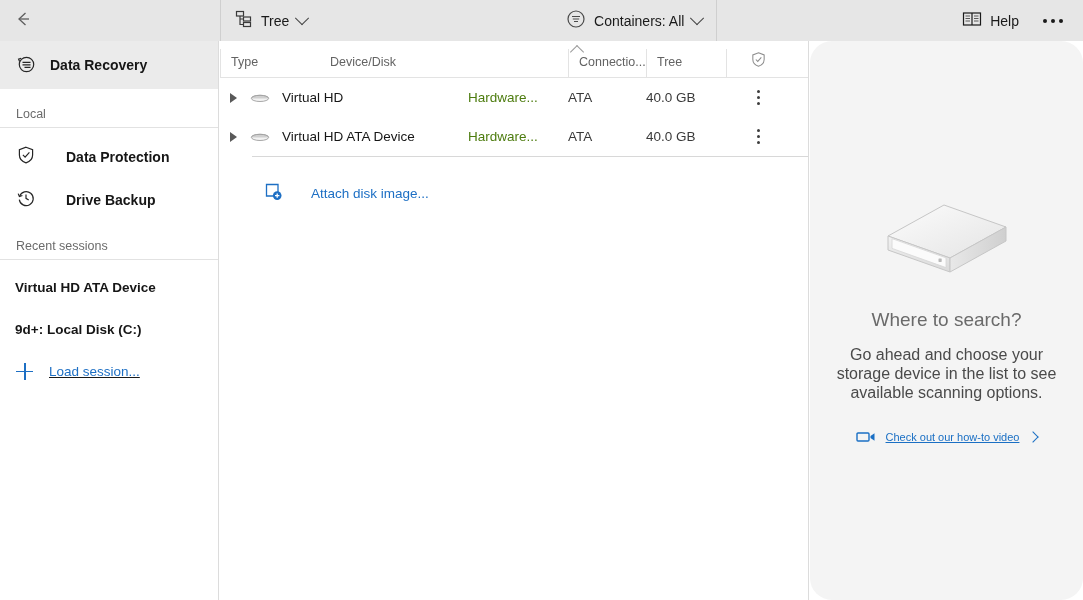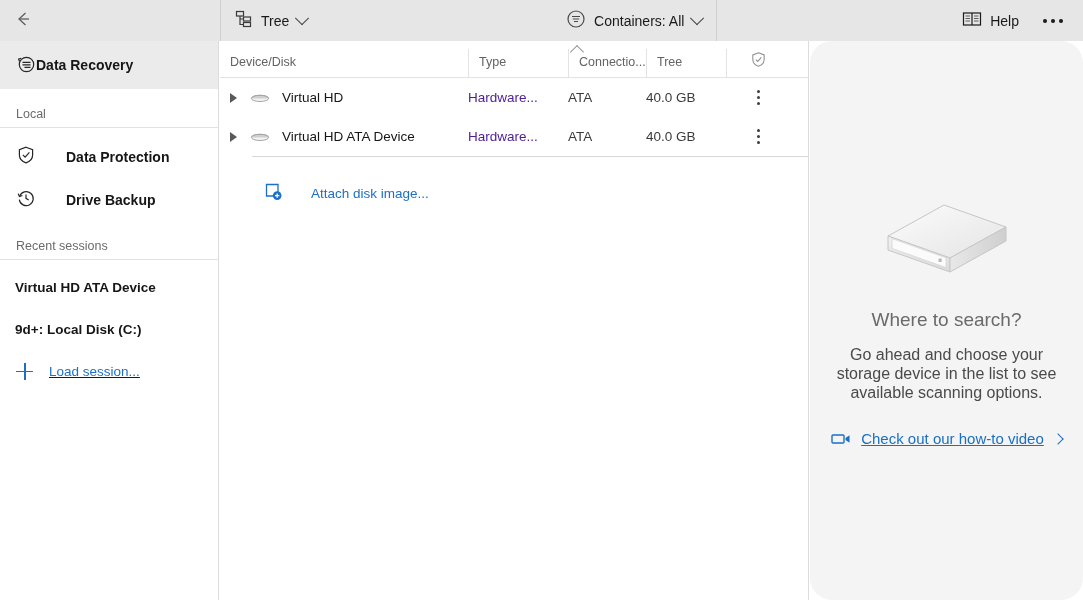--- a/index.html
+++ b/index.html
@@ -89,21 +89,21 @@
     background: #ffffff;
     border-right: 1px solid #dcdcdc;
     box-sizing: border-box;
   }
   .side-active {
     height: 48px;
     background: #ebebeb;
     display: flex;
     align-items: center;
     padding-left: 16px;
-    gap: 0;
+    gap: 14px;
     box-sizing: border-box;
   }
   .side-active .s-label {
     font-size: 14px;
     font-weight: bold;
     color: #161616;
   }
   .side-group {
     padding: 18px 0 6px 16px;
     font-size: 12.5px;
@@ -207,21 +207,21 @@
   }
   .row .cell {
     box-sizing: border-box;
     display: flex;
     align-items: center;
     white-space: nowrap;
     overflow: hidden;
     font-size: 13.5px;
   }
   .c-name  { width: 248px; padding-left: 10px; }
-  .c-type  { width: 100px; color: #4c1d95; }
+  .c-type  { width: 100px; color: #4d7c0f; }
   .c-conn  { width: 78px;  color: #3a3a3a; }
   .c-size  { width: 80px;  color: #3a3a3a; }
   .c-shield{ width: 64px;  justify-content: center; }
   .tri {
     width: 0; height: 0;
     border-left: 7px solid #595959;
     border-top: 5px solid transparent;
     border-bottom: 5px solid transparent;
     margin-right: 12px;
     flex: 0 0 auto;
@@ -285,21 +285,21 @@
     line-height: 19px;
     color: #4a4a4a;
   }
   .r-link {
     margin-top: 28px;
     display: flex;
     align-items: center;
     gap: 10px;
   }
   .r-link .l-text {
-    font-size: 15px;
+    font-size: 11px;
     color: #1a6fc4;
     text-decoration: underline;
   }
   .chev-r {
     display: inline-block;
     width: 7px; height: 7px;
     border-right: 1.4px solid #1a6fc4;
     border-top: 1.4px solid #1a6fc4;
     transform: rotate(45deg);
   }
@@ -417,22 +417,22 @@
 
     <div class="side-load">
       <span class="plus-ic"></span>
       <span class="s-label">Load session...</span>
     </div>
   </div>
 
   <div class="center">
 
     <div class="hdr">
+      <div class="cell c-type">Type</div>
       <div class="cell first c-name">Device/Disk</div>
-      <div class="cell c-type">Type</div>
       <div class="cell c-conn">Connectio...</div>
       <div class="cell c-size">Tree</div>
       <div class="cell c-shield" style="padding:0 0 6px 0;">
         <span>
           <svg width="17" height="17" viewBox="0 0 18 18">
             <path d="M9 1.9 L15 4.2 V9 C15 12.7 12.1 15.1 9 16.1 C5.9 15.1 3 12.7 3 9 V4.2 Z" fill="none" stroke="#8d8d8d" stroke-width="1.1"></path>
             <path d="M6.2 9 L8.2 11 L12 6.7" fill="none" stroke="#8d8d8d" stroke-width="1.1"></path>
           </svg>
         </span>
       </div>

